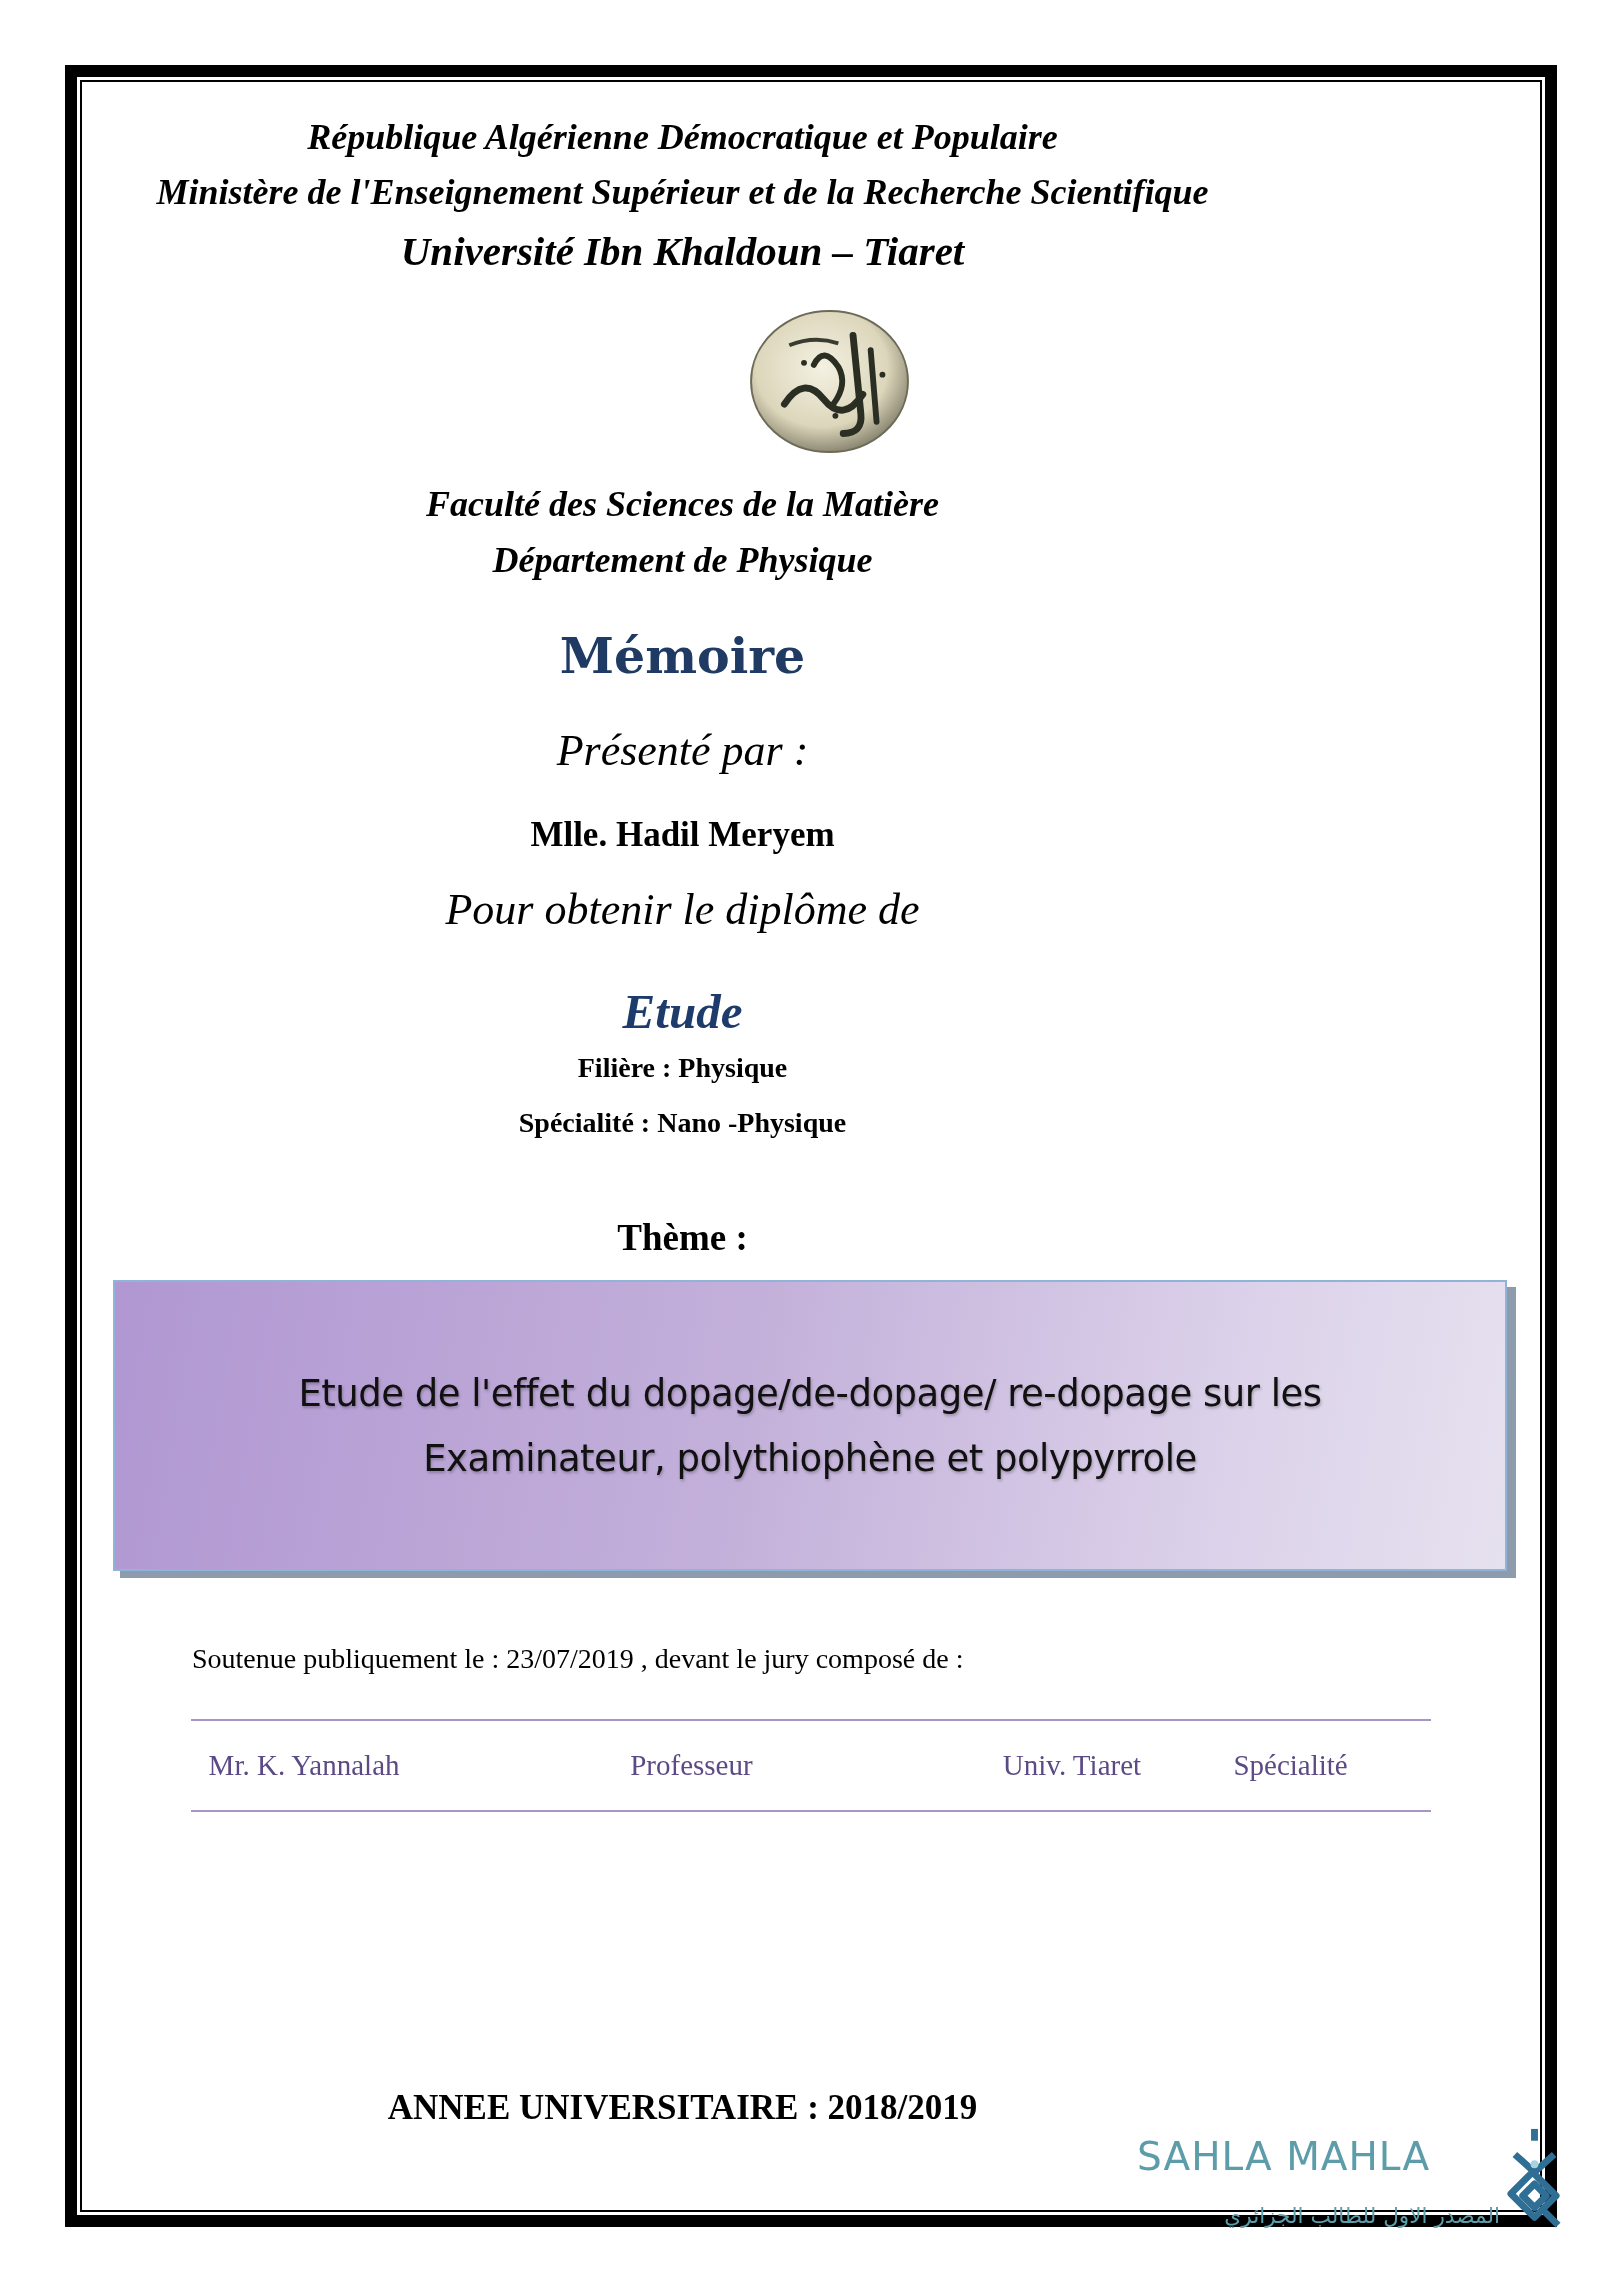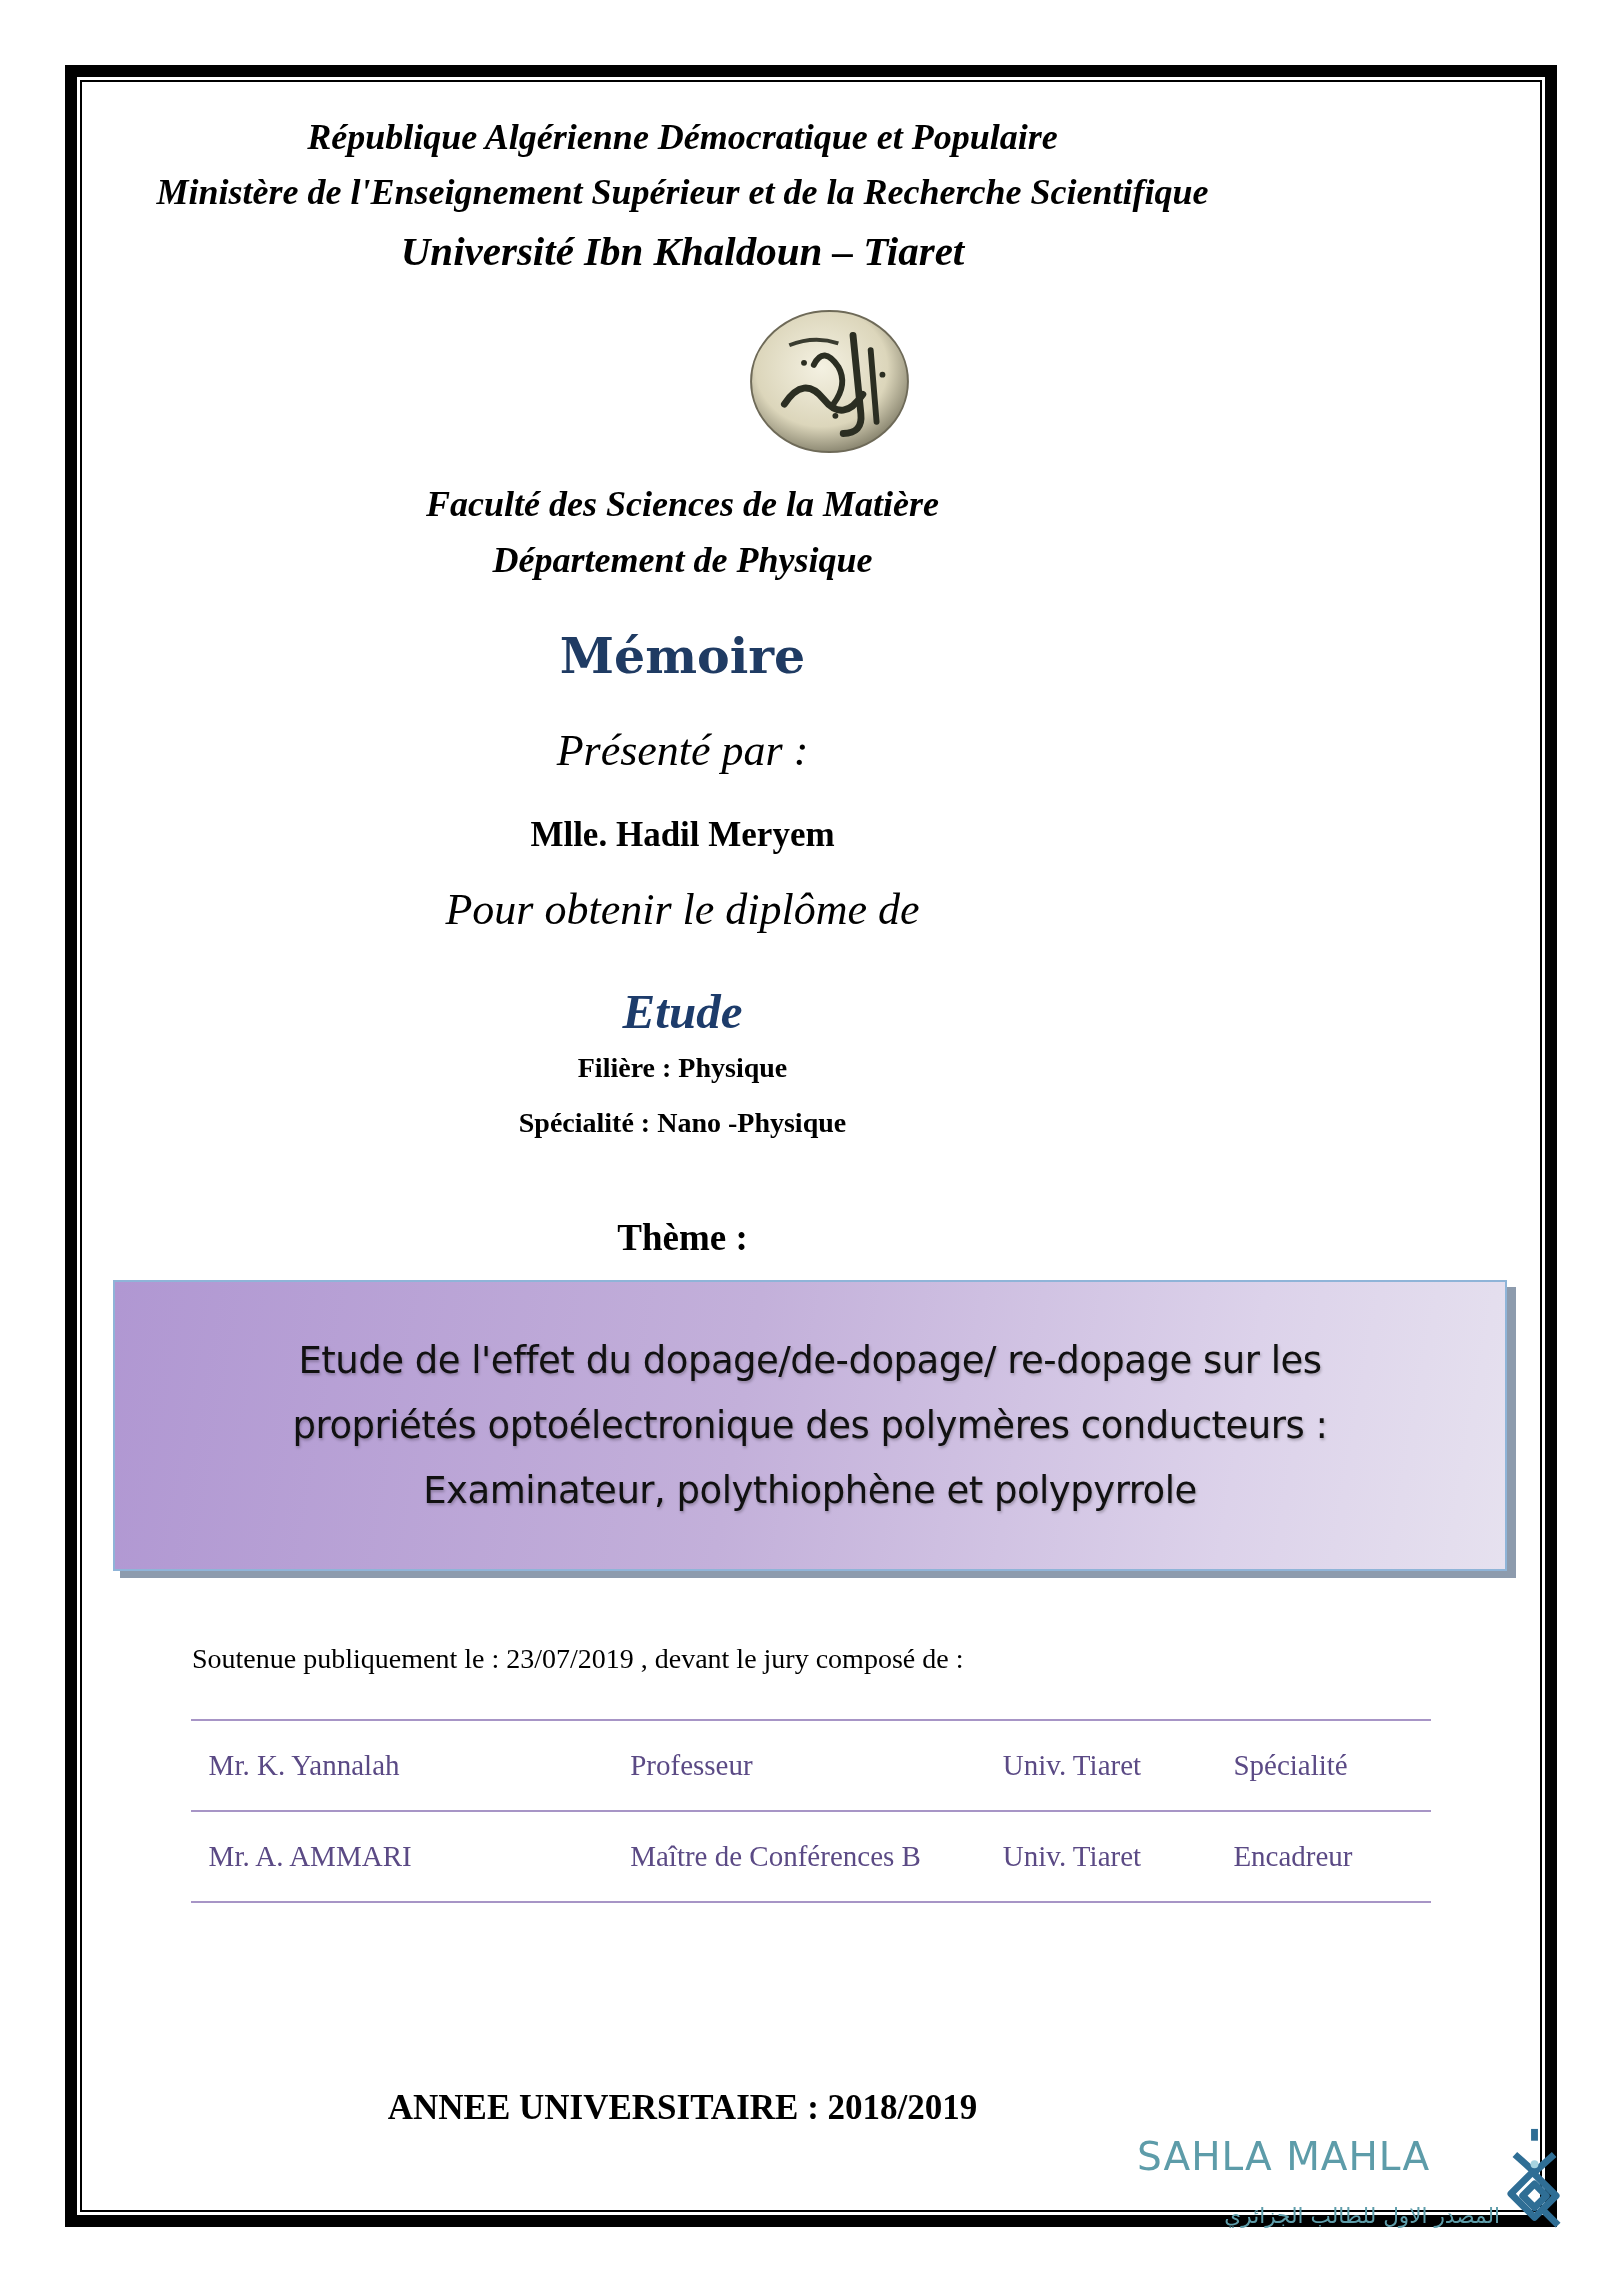--- a/index.html
+++ b/index.html
@@ -92,39 +92,32 @@
 <div class="center-line author" style="top:815px;">Mlle. Hadil Meryem</div>
 <div class="center-line italic-lg" style="top:884px;">Pour obtenir le diplôme de</div>
 <div class="center-line master" style="top:983px;">Etude</div>
 <div class="center-line small-bold" style="top:1052px;">Filière : Physique</div>
 <div class="center-line small-bold" style="top:1107px;">Spécialité : Nano -Physique</div>
 <div class="center-line theme-label" style="top:1216px;">Thème :</div>
 
 <div class="theme-shadow"></div>
 <div class="theme-box">
   <div class="theme-line">Etude de l'effet du dopage/de-dopage/ re-dopage sur les</div>
-  <div class="theme-line">propriétés optoélectronique des polymères conducteurs :</div>
   <div class="theme-line">Examinateur, polythiophène et polypyrrole</div>
 </div>
 
 <div class="defense">Soutenue publiquement le : 23/07/2019 , devant le jury composé de :</div>
 
 <table class="jury">
   <tbody>
       <tr>
     <td class="c1">Mr. K.  Yannalah</td>
     <td class="c2">Professeur</td>
     <td class="c3">Univ. Tiaret</td>
     <td>Spécialité</td>
-  </tr>
-  <tr>
-    <td class="c1">Mr. A. AMMARI</td>
-    <td class="c2">Maître de Conférences B</td>
-    <td class="c3">Univ. Tiaret</td>
-    <td>Encadreur</td>
   </tr>
 </tbody>
   </table>
 
 <div class="center-line annee" style="top:2088px;">ANNEE UNIVERSITAIRE : 2018/2019</div>
 
 <div class="wm">
   <div class="wm-title">SAHLA MAHLA</div>
   <div class="wm-sub">المصدر الاول للطالب الجزائري</div>
 </div>

